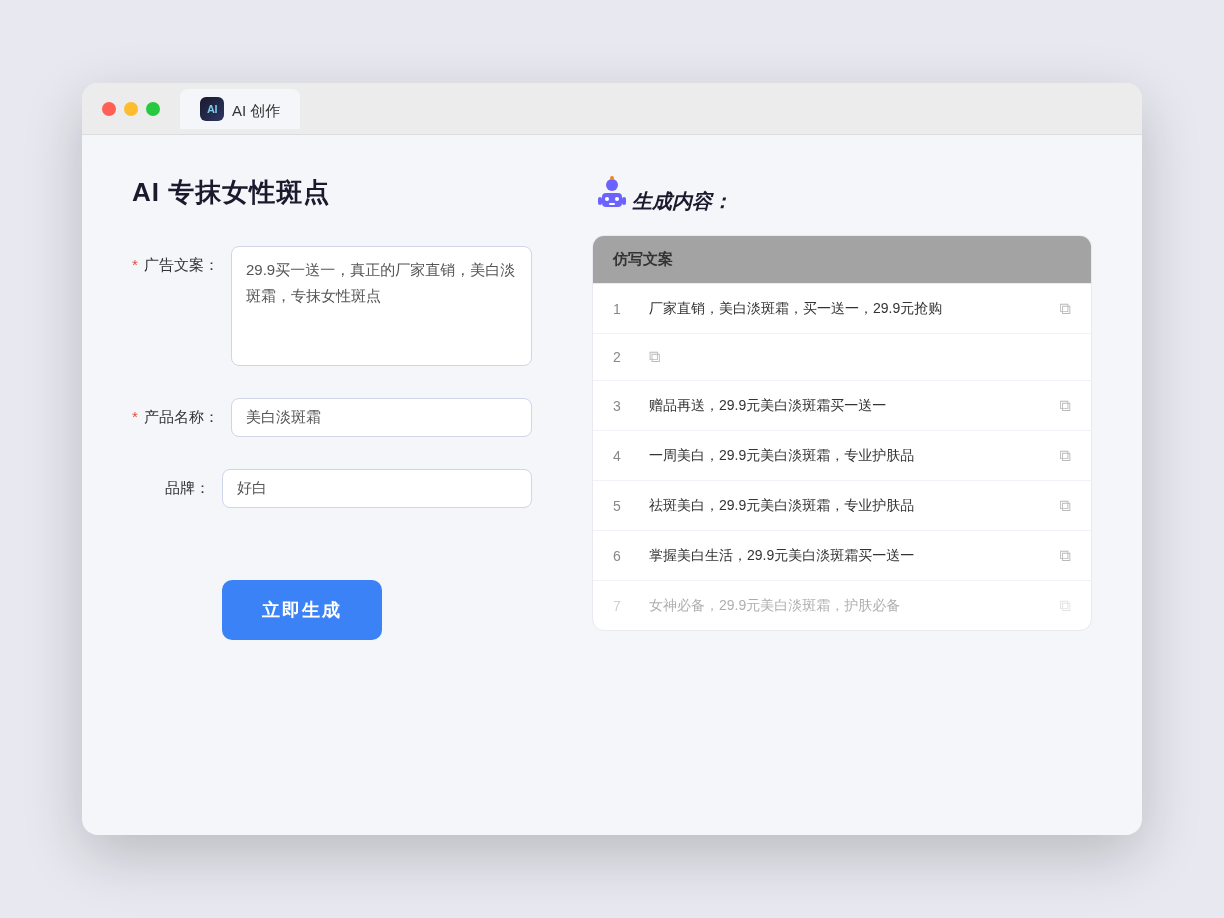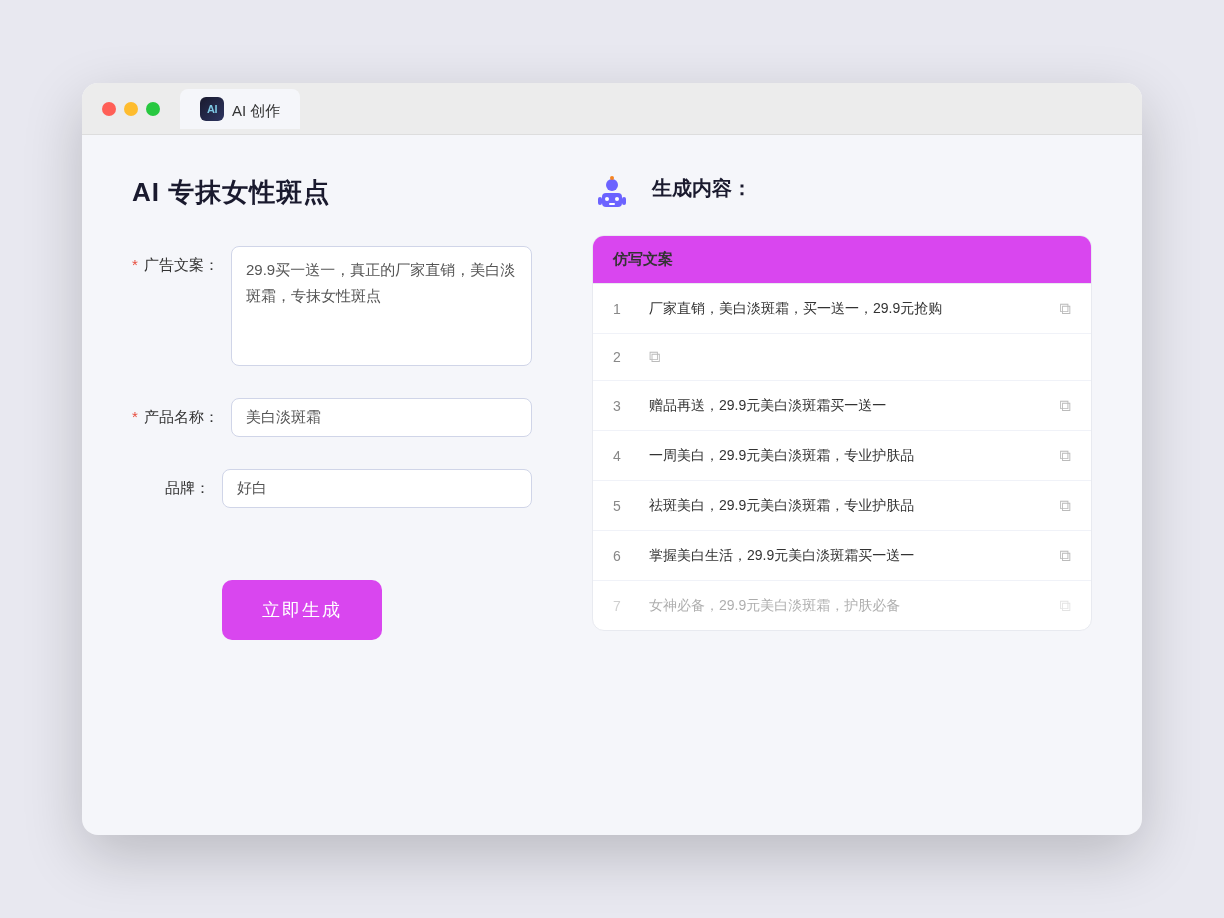--- a/index.html
+++ b/index.html
@@ -111,59 +111,60 @@
 
     .form-textarea {
       min-height: 120px;
       resize: none;
       line-height: 1.7;
     }
 
     .generate-btn {
       margin-top: 40px;
       margin-left: 90px;
-      background: #d946ef;
+      background: #3b82f6;
       color: #fff;
       border: none;
       border-radius: 10px;
       padding: 18px 40px;
       font-size: 18px;
-      font-weight: normal;
+      font-weight: bold;
       cursor: pointer;
       letter-spacing: 2px;
       font-family: inherit;
     }
 
     
     .right-panel {
       flex: 1;
     }
 
     .result-header {
       display: flex;
-      align-items: flex-start;
-      gap: 20px;
+      align-items: flex-end;
+      gap: 0;
       margin-bottom: 20px;
+      font-style: italic;
     }
 
     .result-title {
       font-size: 20px;
       font-weight: bold;
       color: #1a1a2e;
     }
 
     .result-table {
       background: #fff;
       border-radius: 12px;
       overflow: hidden;
       border: 1px solid #e8eaf0;
     }
 
     .table-header {
-      background: #d946ef;
+      background: #a3a3a3;
       padding: 14px 20px;
       font-size: 15px;
       font-weight: bold;
       color: #333;
       border-bottom: 1px solid #e8eaf0;
     }
 
     .table-row {
       display: flex;
       align-items: center;

